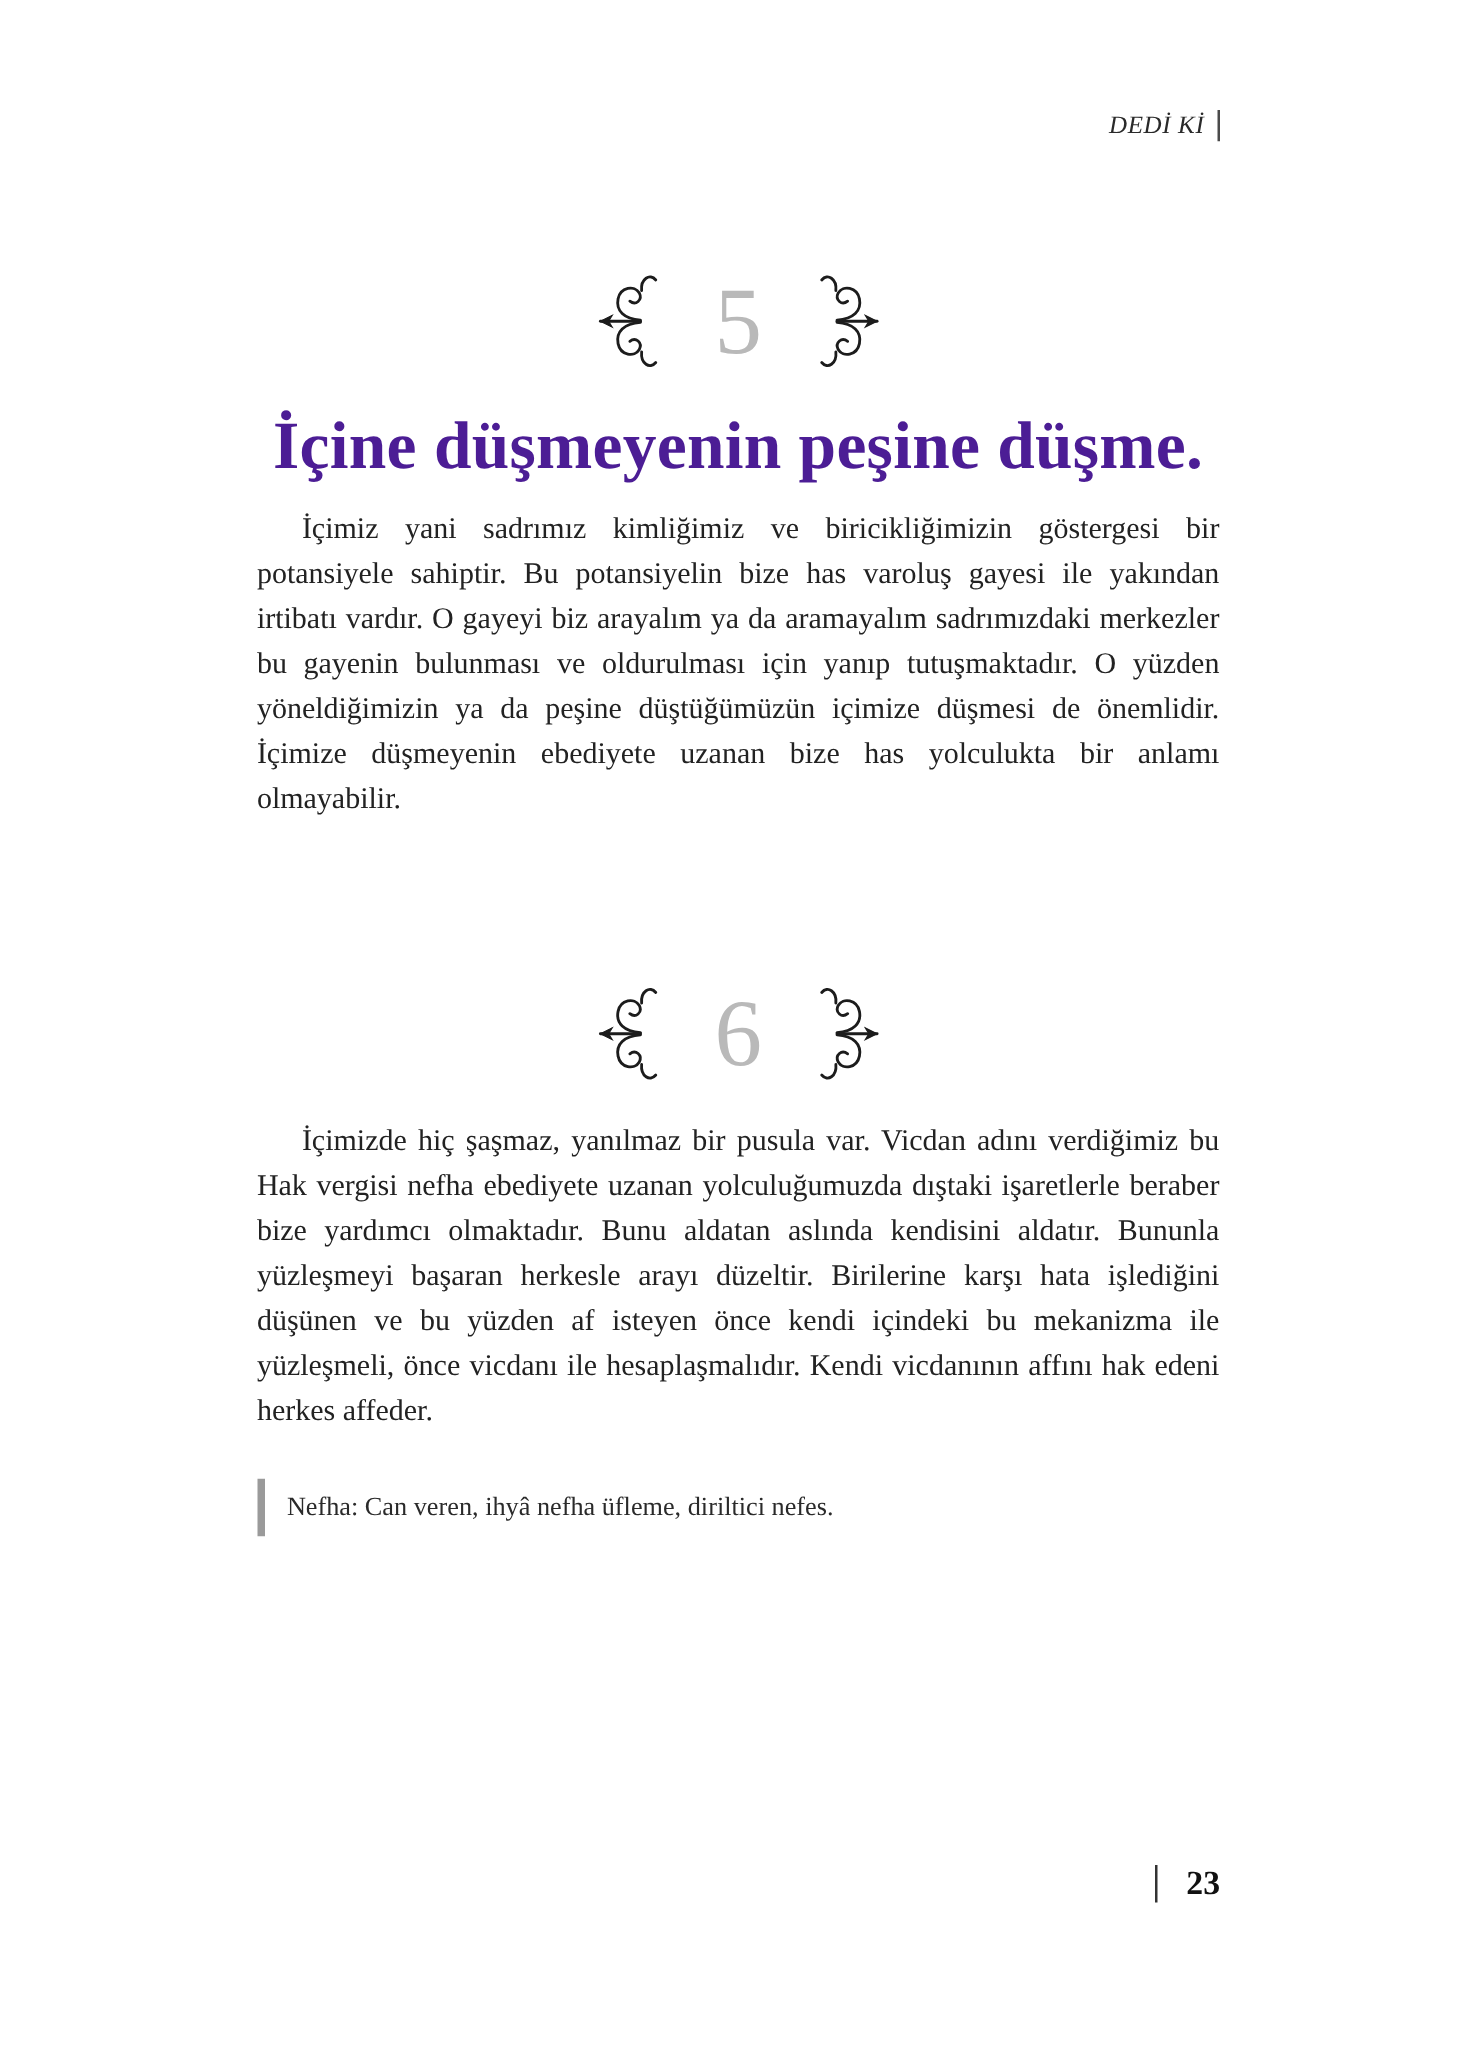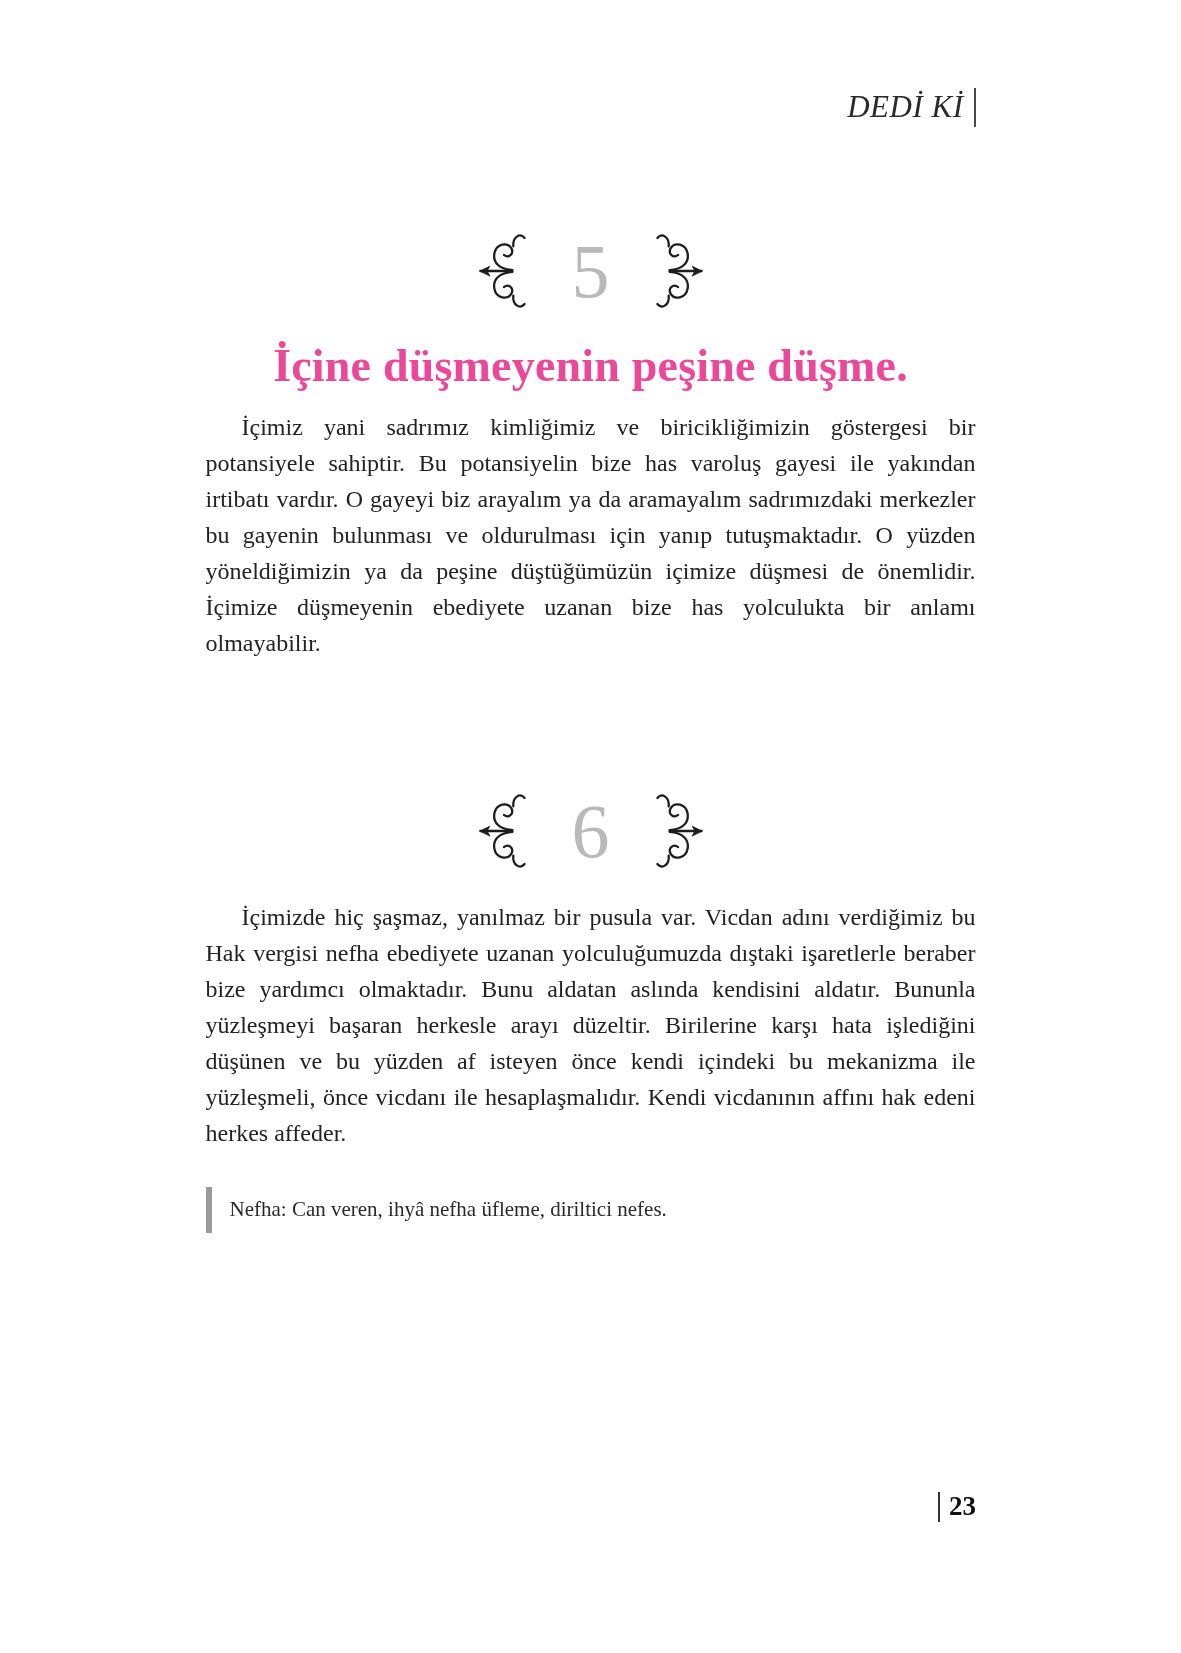--- a/index.html
+++ b/index.html
@@ -13,21 +13,21 @@
     overflow: hidden;
   }
   .content {
     width: 770px;
     margin: 0 auto;
     padding-top: 88px;
   }
   .running-header {
     text-align: right;
     font-style: italic;
-    font-size: 31px;
+    font-size: 20px;
     color: #2a2a2a;
     letter-spacing: 0.5px;
   }
   .running-header .hdr-text {
     border-right: 2px solid #4a4a4a;
     padding-right: 10px;
     display: inline-block;
     line-height: 1.25;
   }
   .chapter-ornament {
@@ -45,24 +45,24 @@
     color: #b9b9b9;
     font-weight: 400;
     min-width: 44px;
     text-align: center;
   }
   .flourish { display: block; }
   .flourish.right { transform: scaleX(-1); }
   .chapter-title {
     margin: 16px 0 0 0;
     text-align: center;
-    font-size: 46px;
+    font-size: 54px;
     line-height: 1.18;
     font-weight: 700;
-    color: #ec4899;
+    color: #4c1d95;
     letter-spacing: 0.2px;
   }
   .title-line { display: block; }
   .chapter-body {
     margin: 16px 0 0 0;
     font-size: 24px;
     line-height: 1.5;
     text-align: justify;
     text-indent: 1.5em;
     color: #222222;
@@ -87,21 +87,21 @@
   }
   .footnote-term { font-weight: 400; }
   .page-number {
     position: absolute;
     right: 205px;
     top: 1492px;
     font-size: 27px;
     font-weight: 700;
     color: #111111;
     border-left: 2.5px solid #333333;
-    padding-left: 9px;
+    padding-left: 23px;
     line-height: 1.1;
   }
 </style>
 </head>
 <body>
 
 <div class="content">
 
   <div class="running-header">
     <span class="hdr-text">DEDİ Kİ</span>

